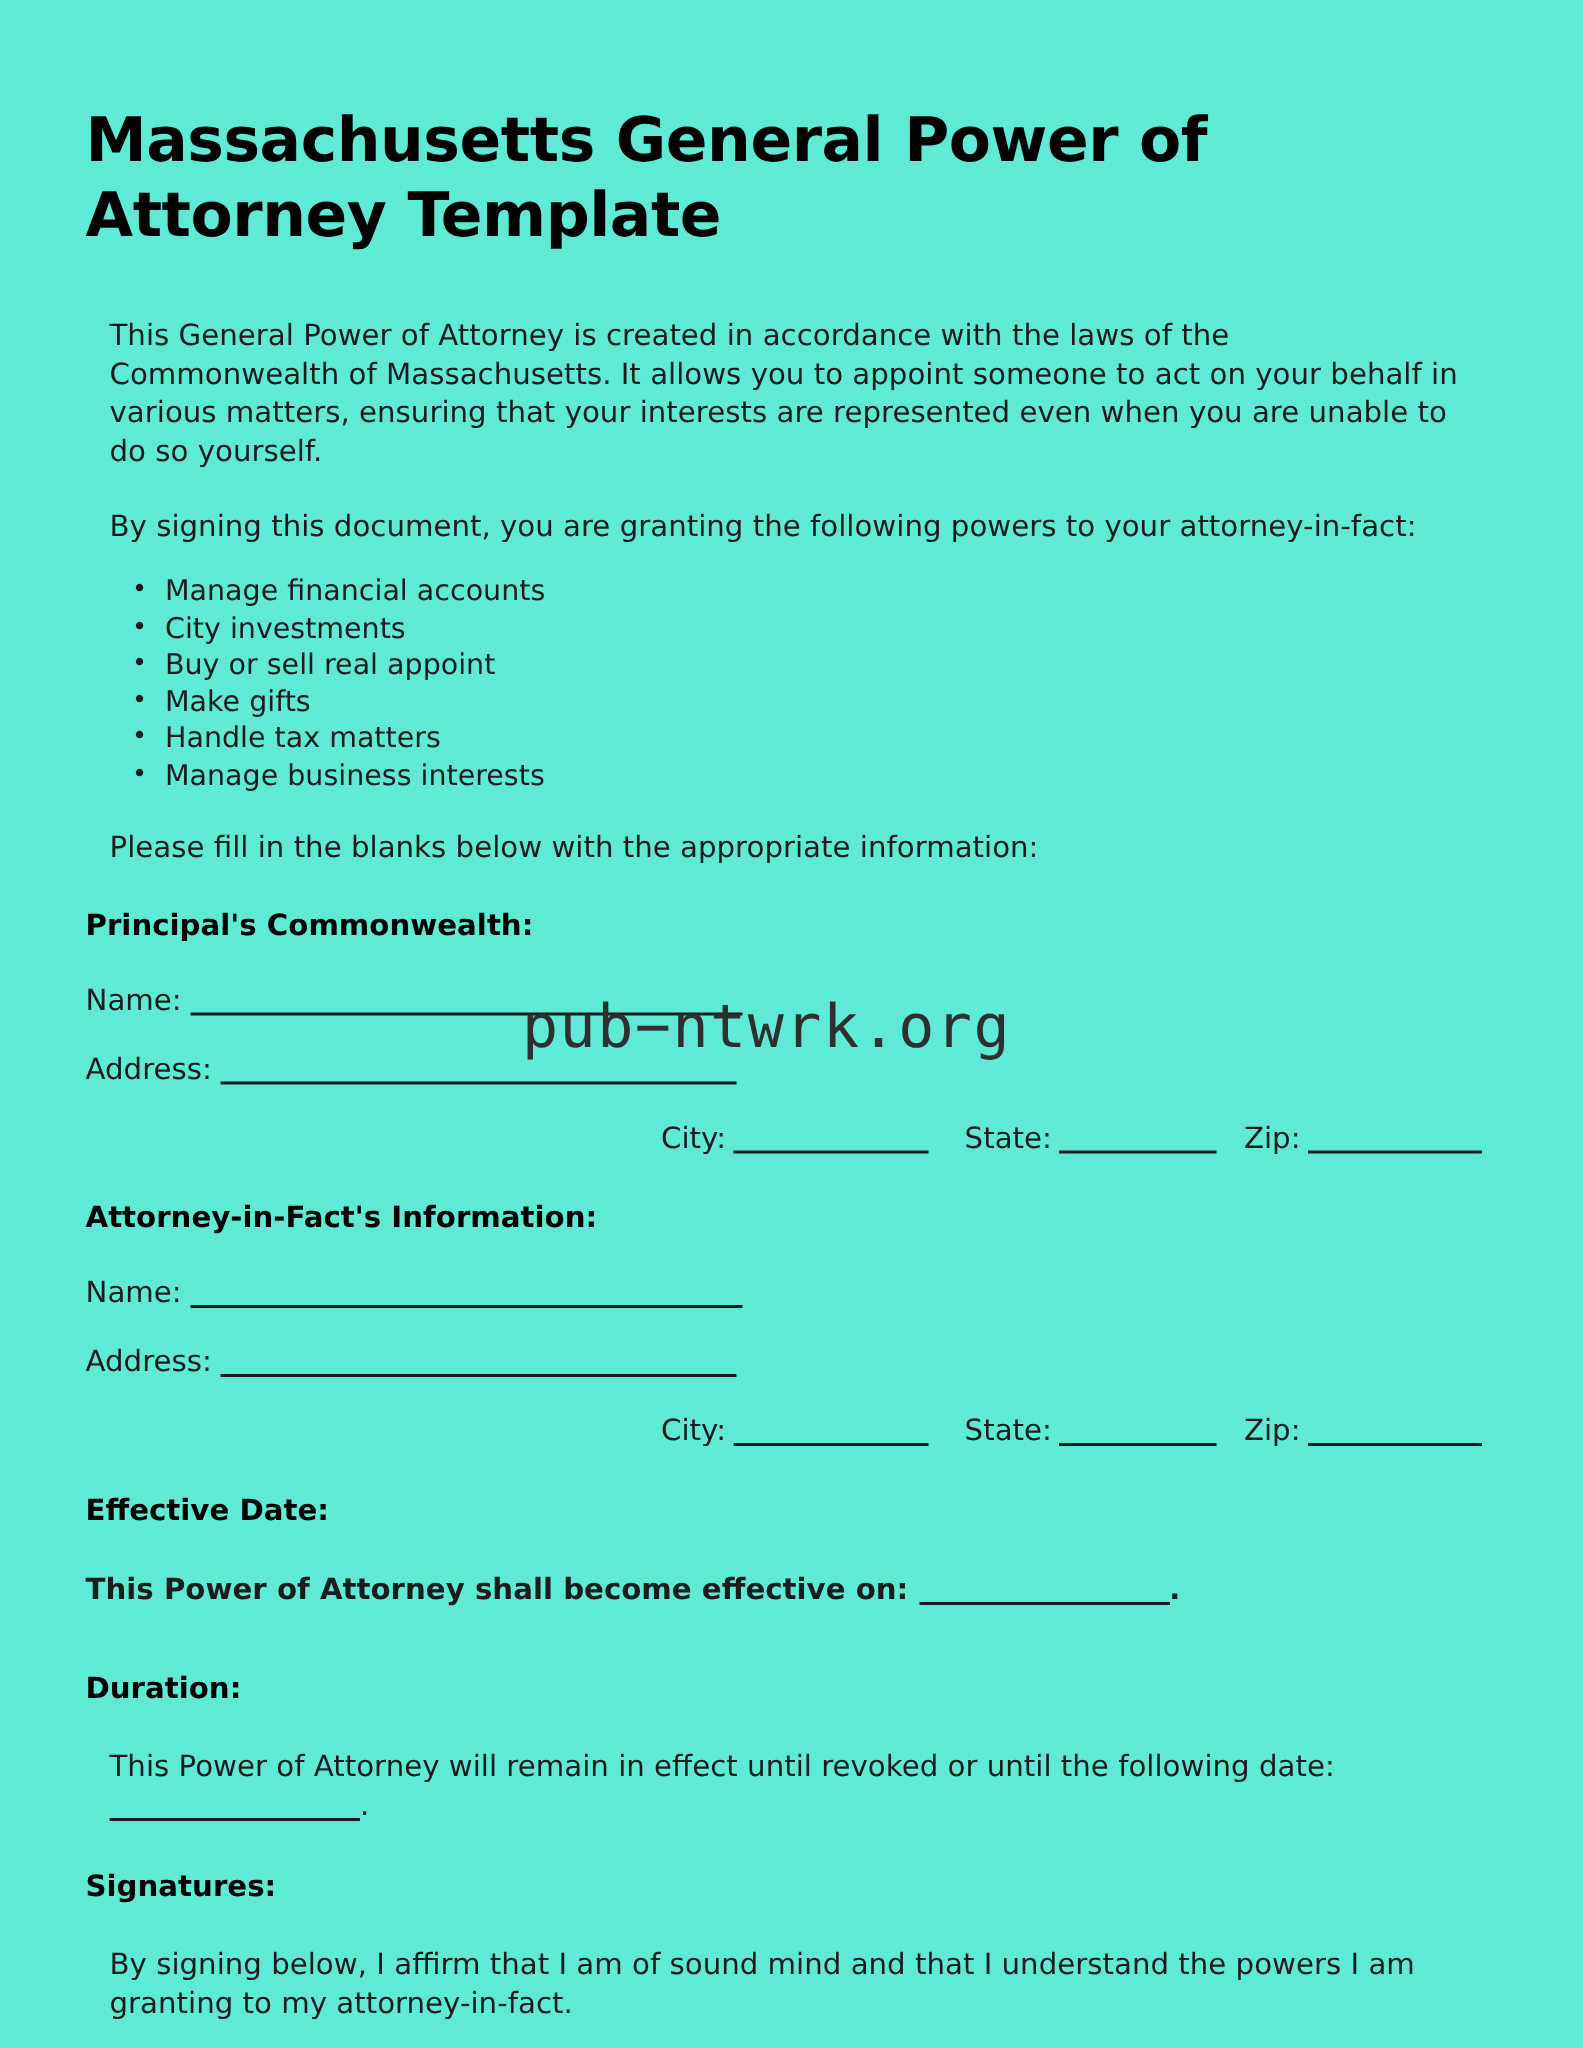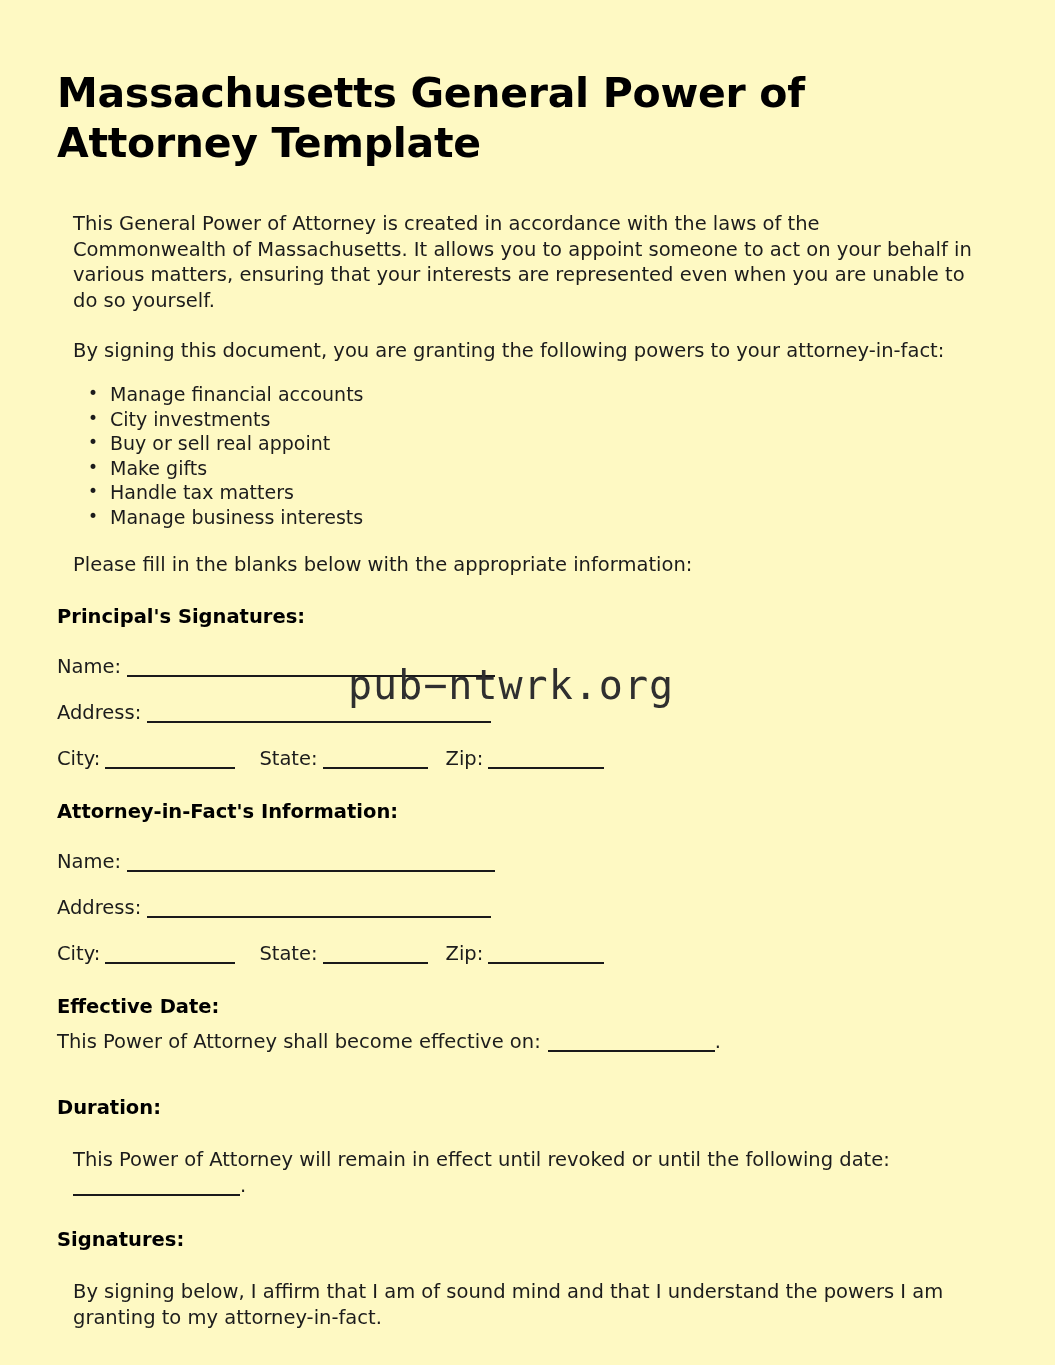--- a/index.html
+++ b/index.html
@@ -8,21 +8,21 @@
     background: #ffffff;
   }
   body {
     font-family: "DejaVu Sans", sans-serif;
     color: #1a1a1a;
   }
   .page {
     position: relative;
     width: 1055px;
     height: 1365px;
-    background: #fef9c3;
+    background: #5eead4;
     overflow: hidden;
     box-sizing: border-box;
   }
   .content {
     position: absolute;
     left: 57px;
     top: 0;
     width: 931px;
   }
   .doc-title {
@@ -86,40 +86,40 @@
 
   .field-row {
     font-size: 19.5px;
     line-height: 25px;
     color: #1c1c1c;
     margin: 0;
     white-space: nowrap;
   }
   .fr-name    { margin-top: 25px; }
   .fr-address { margin-top: 21px; }
-  .fr-csz     { margin-top: 21px; }
+  .fr-csz     { margin-top: 21px; text-align: right; }
 
   .blank {
     display: inline-block;
     border-bottom: 2px solid #1a1a1a;
     vertical-align: -4px;
     height: 16px;
   }
   .blank-name    { width: 368px; margin-left: 6px; }
   .blank-address { width: 344px; margin-left: 6px; }
   .blank-city    { width: 130px; margin-left: 5px; }
   .blank-state   { width: 105px; margin-left: 5px; }
   .blank-zip     { width: 116px; margin-left: 5px; }
   .blank-date    { width: 167px; margin-left: 7px; }
   .blank-dur     { width: 167px; margin-left: 0px; }
 
   .gap-state { display: inline-block; width: 24px; }
   .gap-zip   { display: inline-block; width: 18px; }
 
-  .para-effective { margin-top: 10px; }
+  .para-effective { margin-top: 28px; font-weight: bold; }
   .para-duration  { margin-top: 27px; }
   .para-sign      { margin-top: 27px; max-width: 930px; white-space: normal; }
 
   .sig-line {
     margin-top: 49px;
     width: 303px;
     border-bottom: 3px solid #1a1a1a;
     height: 0;
   }
 
@@ -153,21 +153,21 @@
       <li>Manage financial accounts</li>
       <li>City investments</li>
       <li>Buy or sell real appoint</li>
       <li>Make gifts</li>
       <li>Handle tax matters</li>
       <li>Manage business interests</li>
     </ul>
 
     <p class="para para-fill">Please fill in the blanks below with the appropriate information:</p>
 
-    <p class="section-head sh-principal">Principal's Signatures:</p>
+    <p class="section-head sh-principal">Principal's Commonwealth:</p>
 
     <p class="field-row fr-name">
       <span>Name:</span><span class="blank blank-name"></span>
     </p>
 
     <p class="field-row fr-address">
       <span>Address:</span><span class="blank blank-address"></span>
     </p>
 
     <p class="field-row fr-csz">

